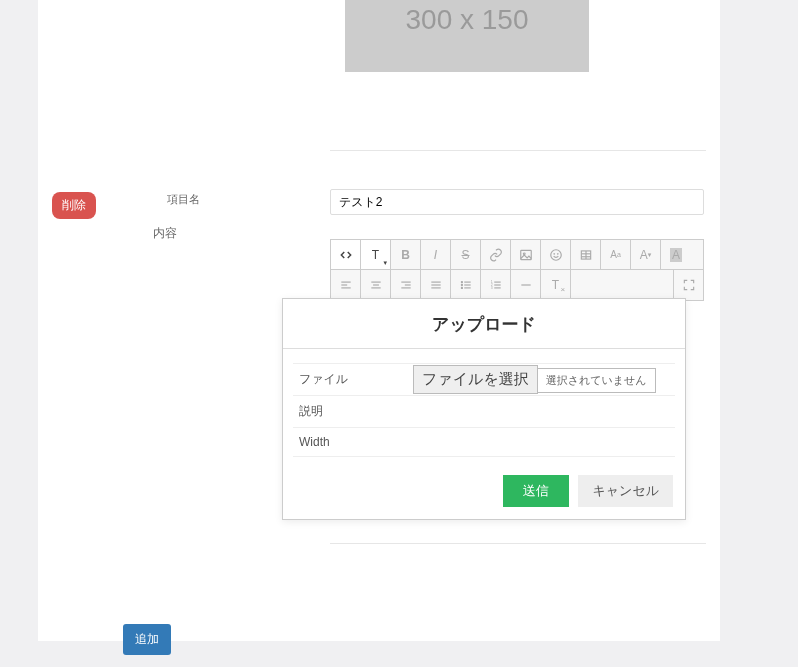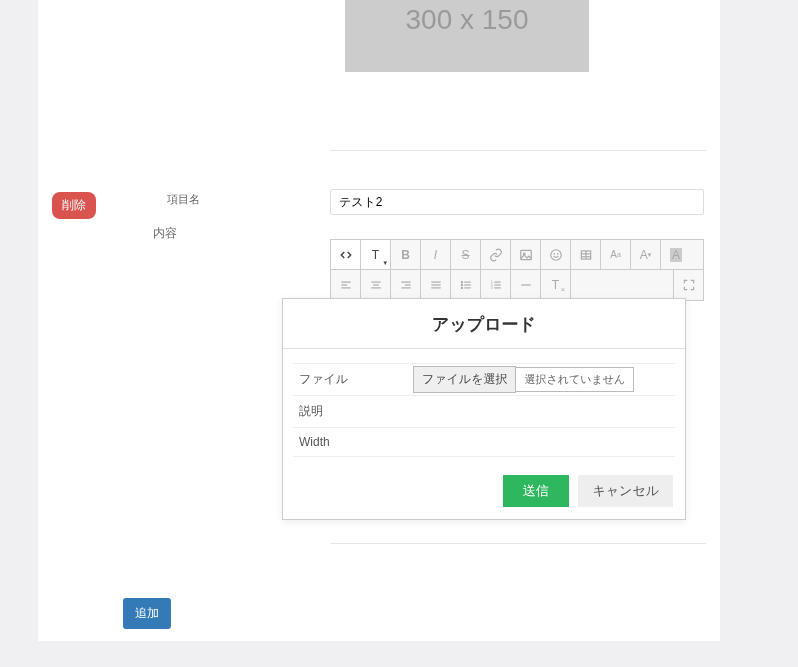--- a/index.html
+++ b/index.html
@@ -117,21 +117,21 @@
   position: absolute;
   left: 292px;
   right: 14px;
   top: 543px;
   height: 1px;
   background: #e6e6e6;
 }
 .add-btn {
   position: absolute;
   left: 85px;
-  top: 598px;
+  top: 624px;
   background: #337ab7;
   color: #fff;
   border: none;
   border-radius: 3px;
   padding: 7px 12px;
   font-size: 12px;
   cursor: pointer;
 }
 .modal {
   position: absolute;
@@ -164,21 +164,21 @@
 .modal-body tr:first-child td { border-top: 1px solid #eee; }
 .file-label {
   color: #4a90c2;
 }
 .file-input-cell { padding: 0 !important; }
 .file-choose {
   display: inline-block;
   border: 1px solid #bbb;
   background: #efefef;
   padding: 4px 8px;
-  font-size: 12px;
+  font-size: 15px;
   color: #444;
 }
 .file-status {
   display: inline-block;
   border: 1px solid #bbb;
   border-left: none;
   padding: 4px 8px;
   font-size: 11px;
   color: #666;
   min-width: 100px;

